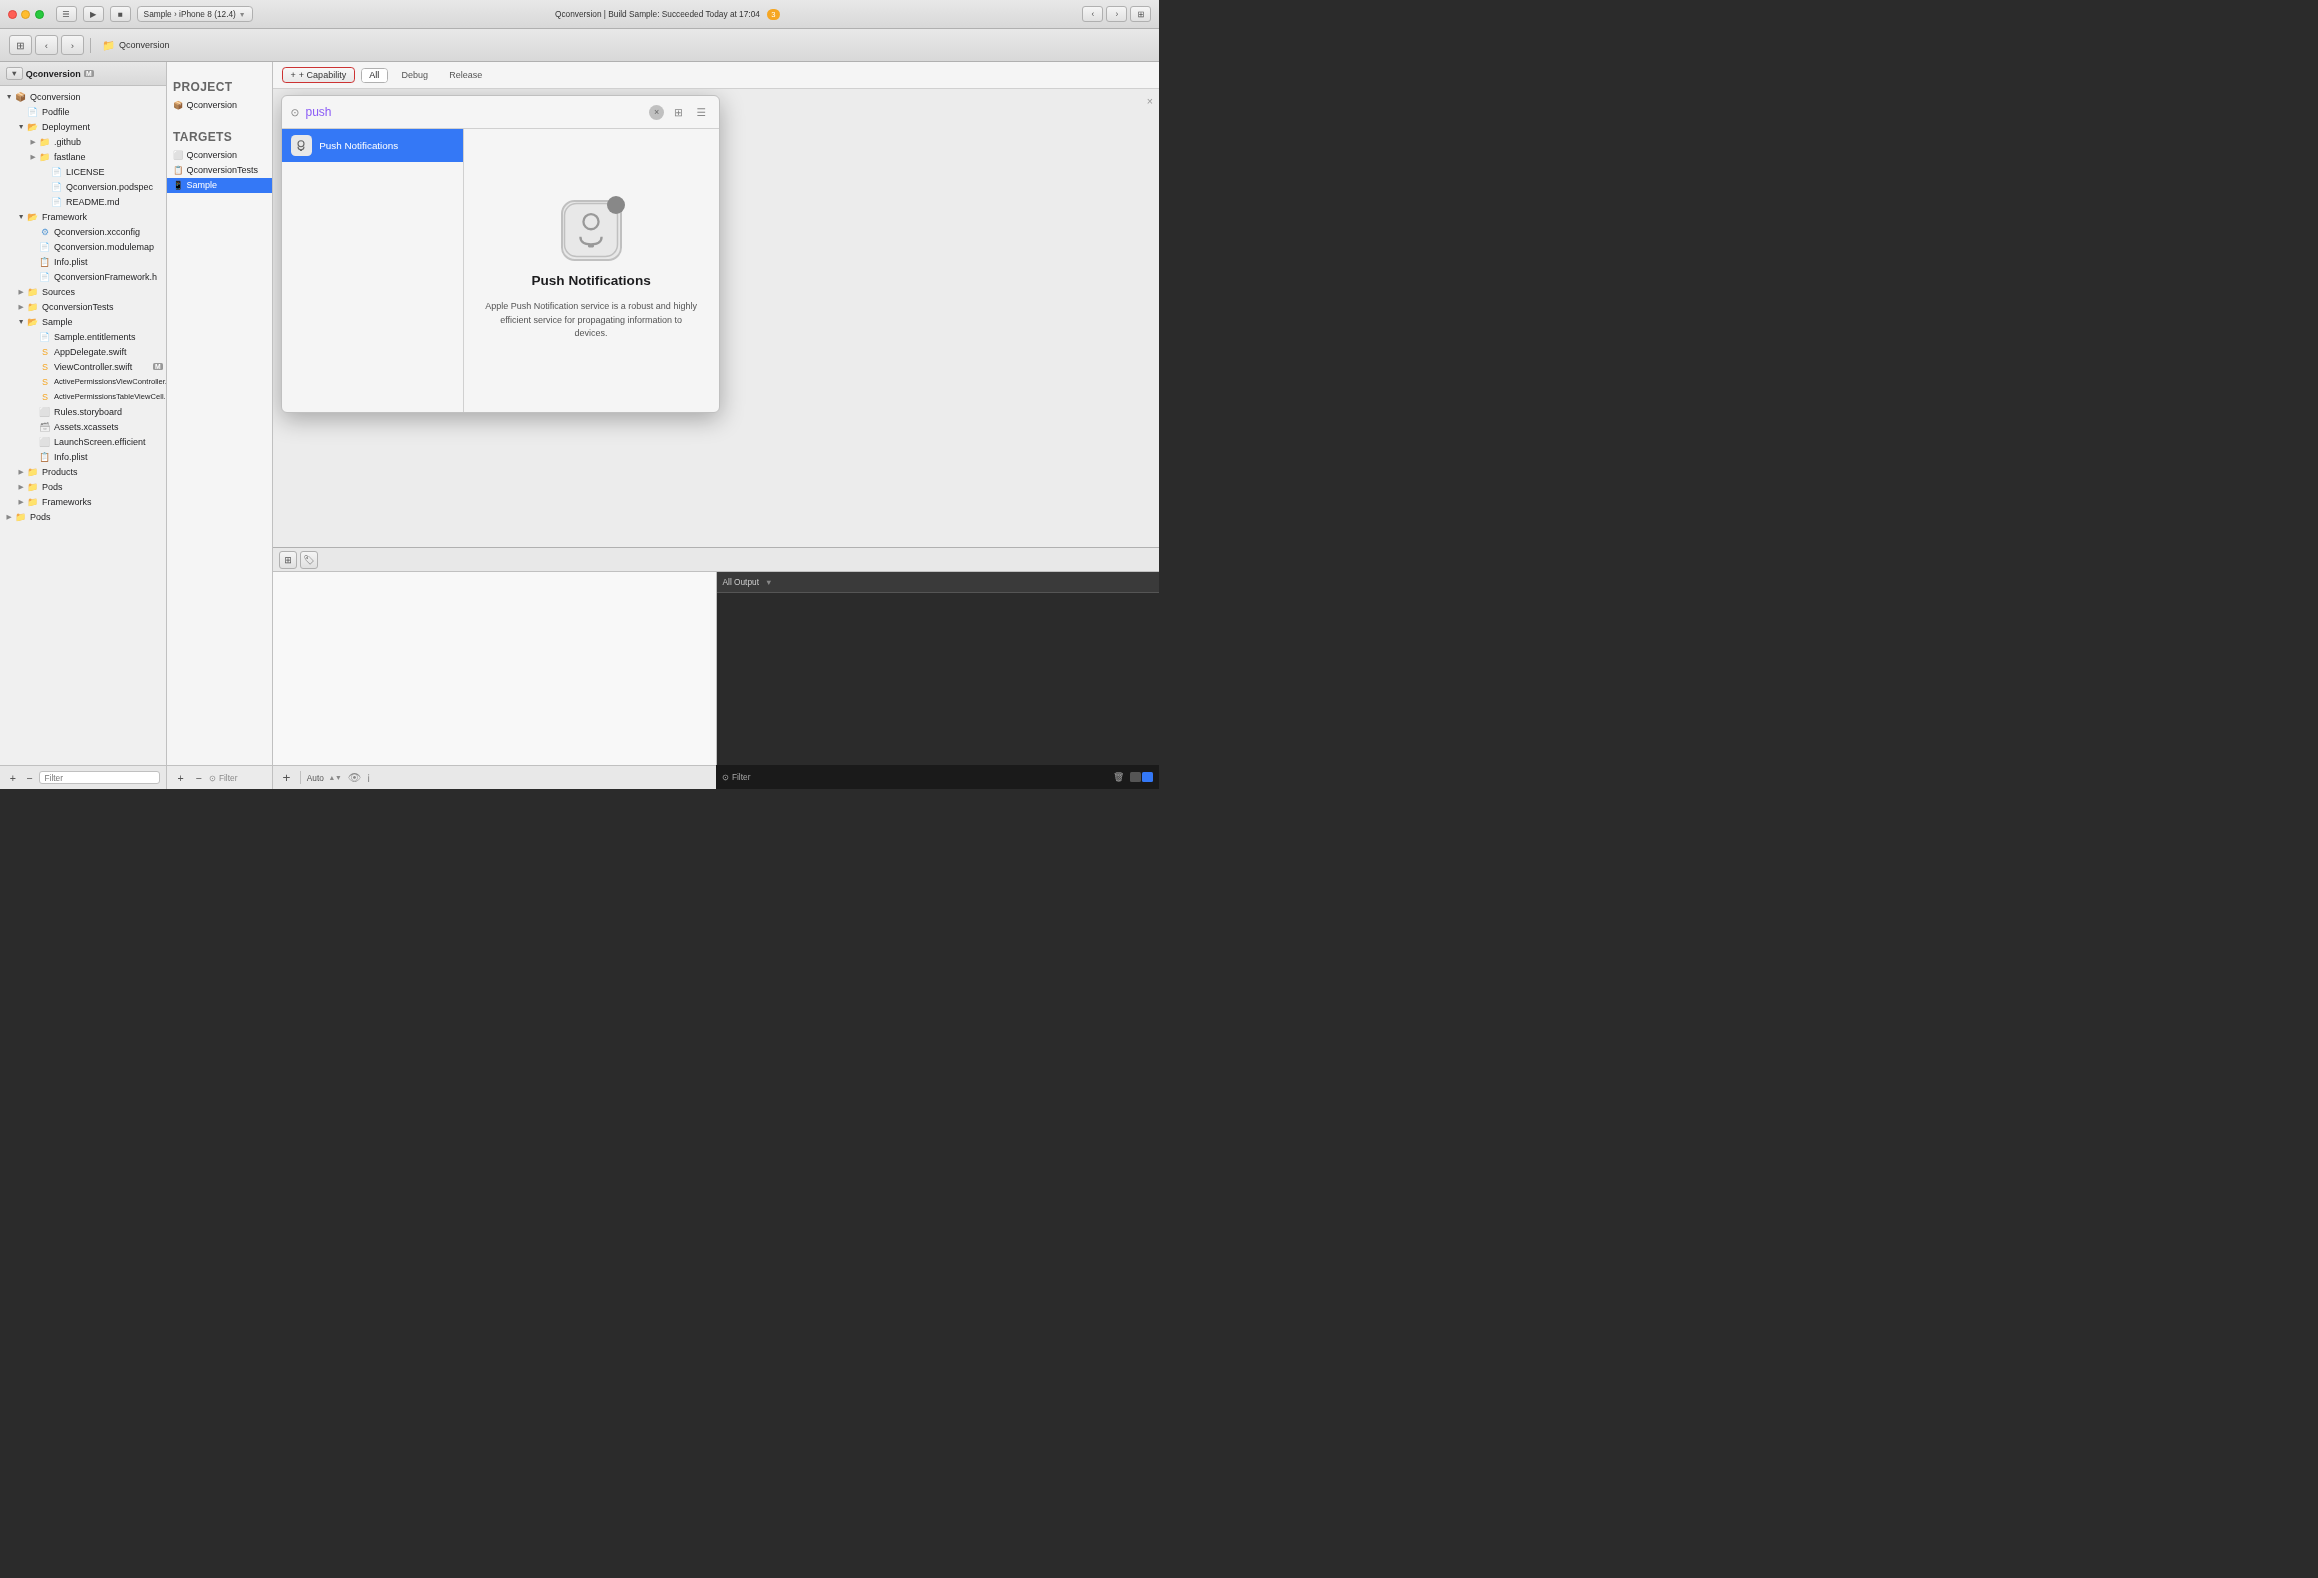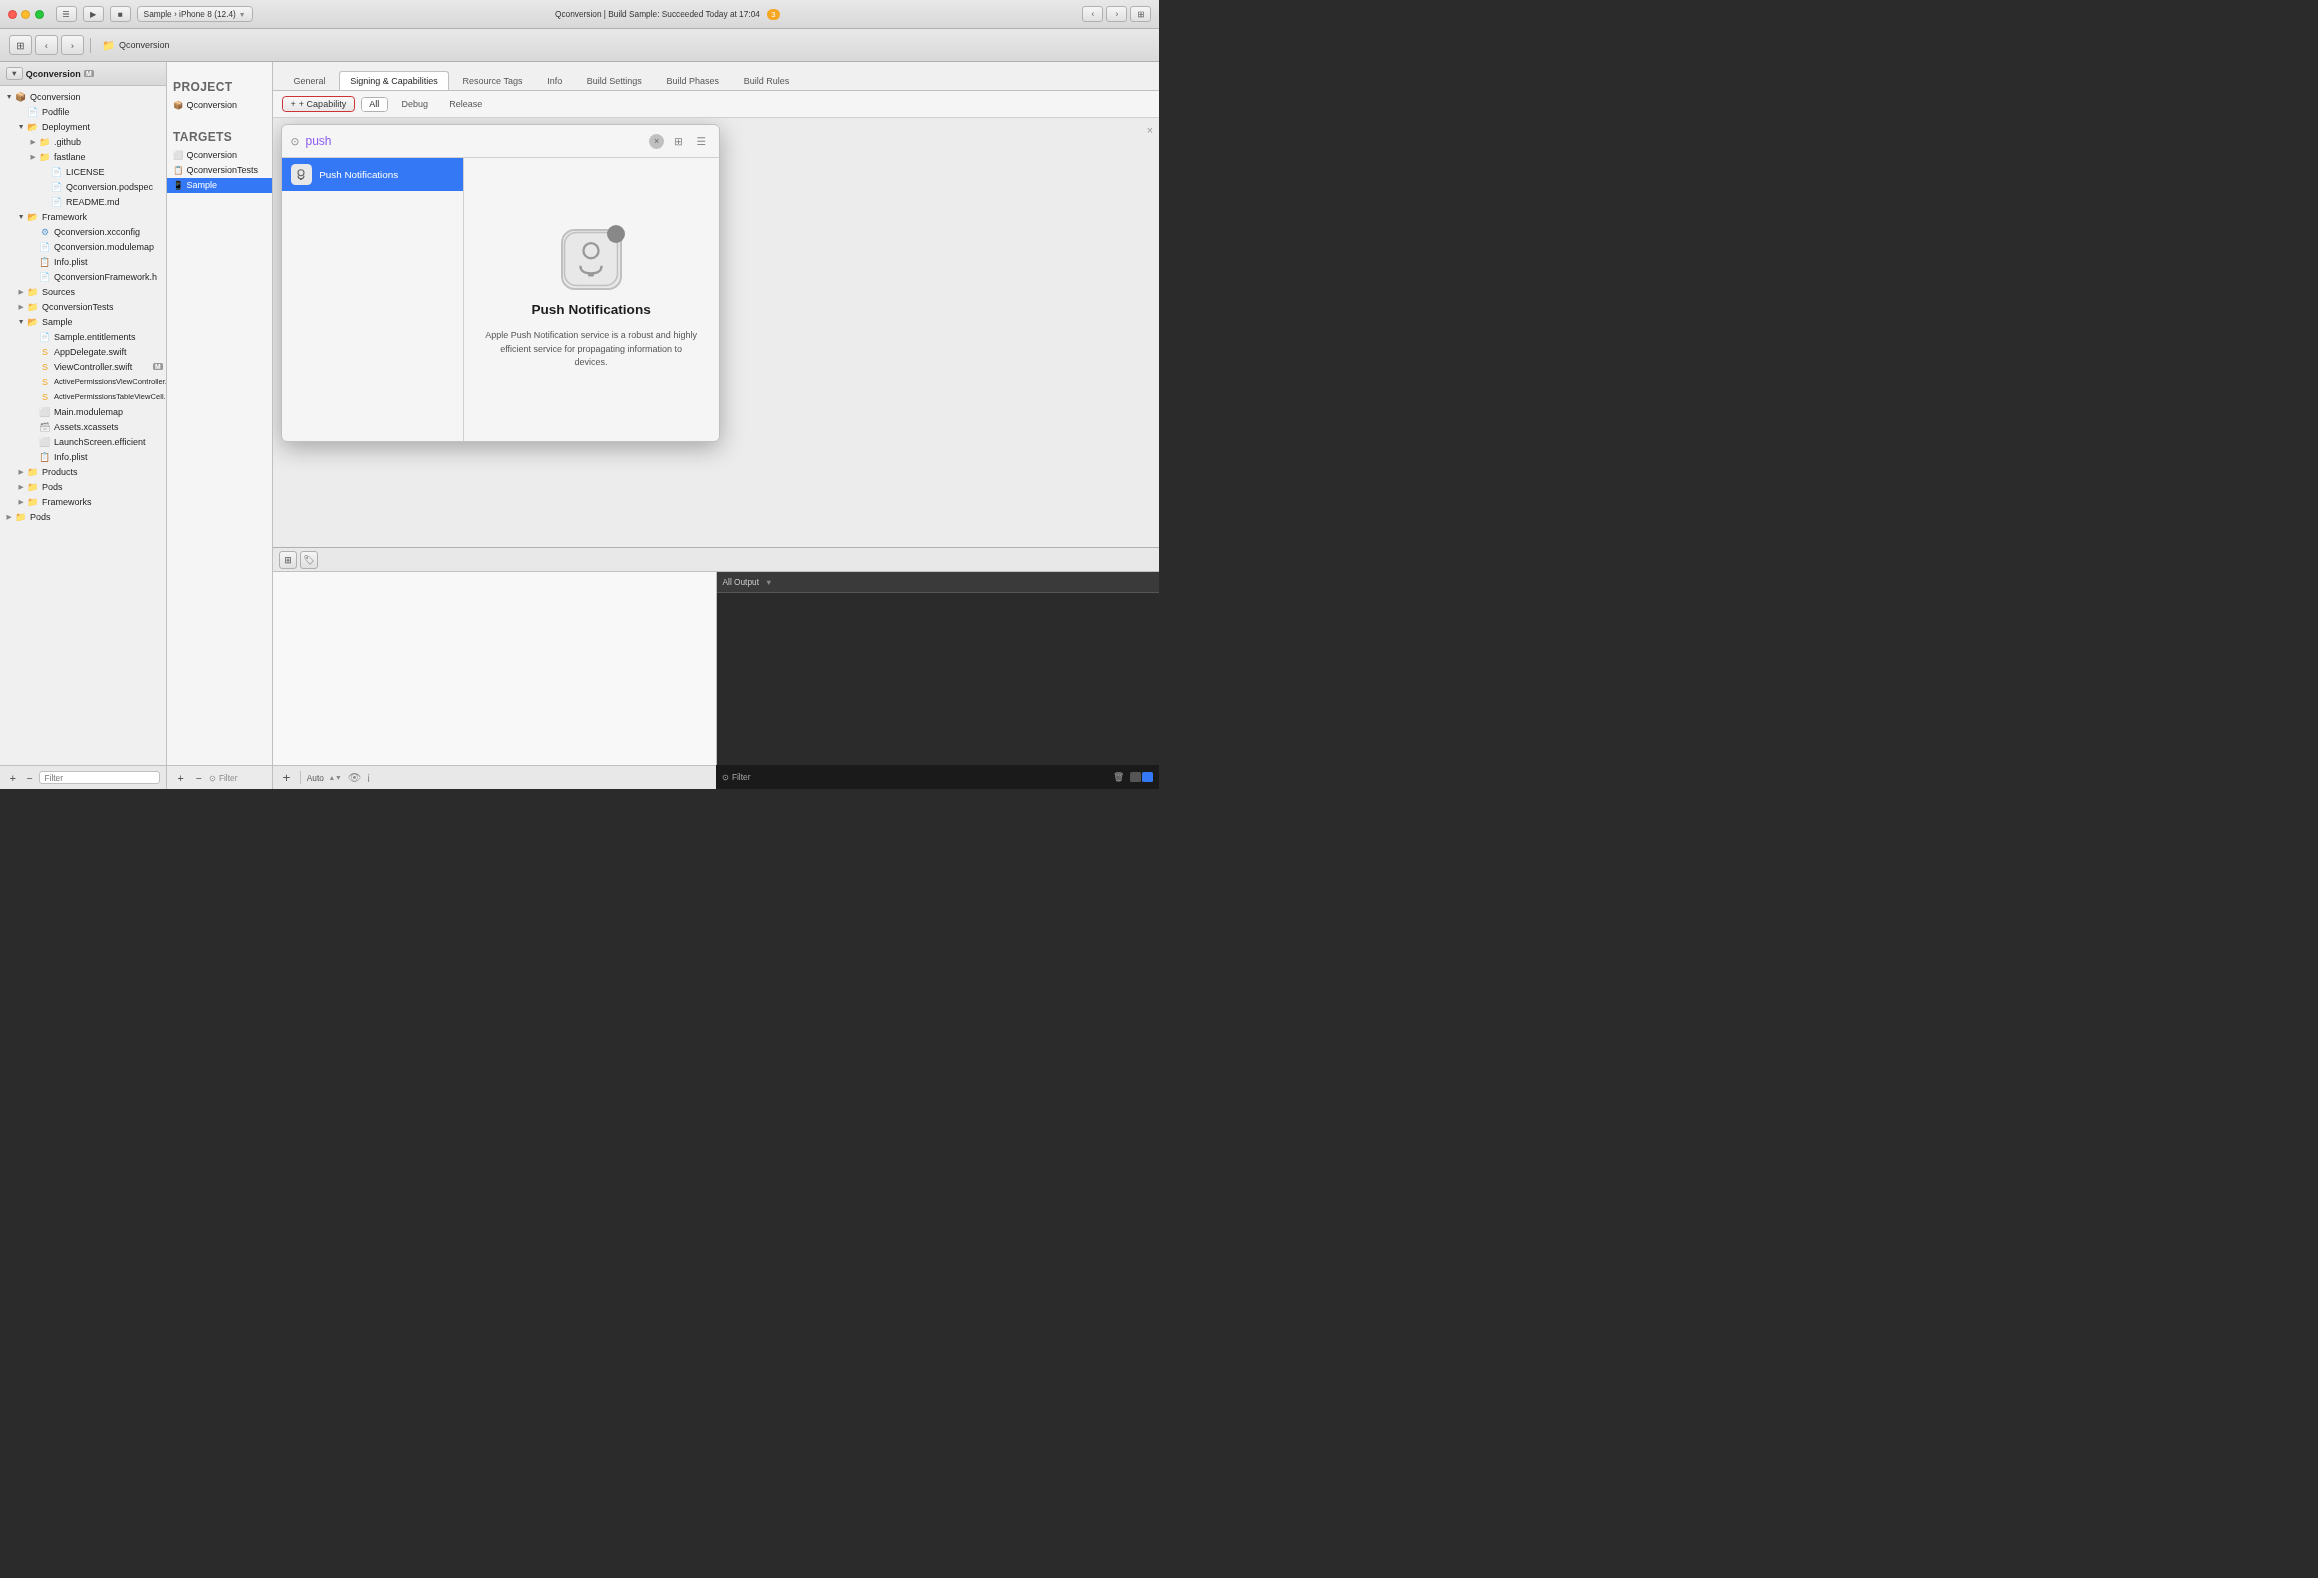--- a/index.html
+++ b/index.html
@@ -804,21 +804,21 @@
           <span class="sidebar-indent" style="width:27px;"></span>
           <span class="expand-arrow"> </span>
           <span class="file-icon" style="color:#f5a623;">S</span>
           <span style="font-size:7.6px;">ActivePermissionsTableViewCell.swift</span>
         </div>
 
         <div class="sidebar-item">
           <span class="sidebar-indent" style="width:27px;"></span>
           <span class="expand-arrow"> </span>
           <span class="file-icon" style="color:#e86c6c;">⬜</span>
-          <span>Main.modulemap</span>
+          <span>Rules.storyboard</span>
         </div>
 
         <div class="sidebar-item">
           <span class="sidebar-indent" style="width:27px;"></span>
           <span class="expand-arrow"> </span>
           <span class="file-icon" style="color:#8e8e8e;">🗃</span>
           <span>Assets.xcassets</span>
         </div>
 
         <div class="sidebar-item">
@@ -893,29 +893,20 @@
       <div class="project-footer">
         <div class="project-footer-btn">+</div>
         <div class="project-footer-btn">−</div>
         <span class="filter-label">⊙</span>
         <span class="filter-label">Filter</span>
       </div>
     </div>
 
     <div class="main-content">
 
-      <div class="tabs-bar">
-        <div class="tab-item">General</div>
-        <div class="tab-item active">Signing &amp; Capabilities</div>
-        <div class="tab-item">Resource Tags</div>
-        <div class="tab-item">Info</div>
-        <div class="tab-item">Build Settings</div>
-        <div class="tab-item">Build Phases</div>
-        <div class="tab-item">Build Rules</div>
-      </div>
 
       <div class="capability-bar">
         <button class="add-capability-btn">
           <span>+</span>
           <span>+ Capability</span>
         </button>
         <div class="segment-control">
           <div class="segment-btn active">All</div>
         </div>
         <div class="cap-tab">Debug</div>

